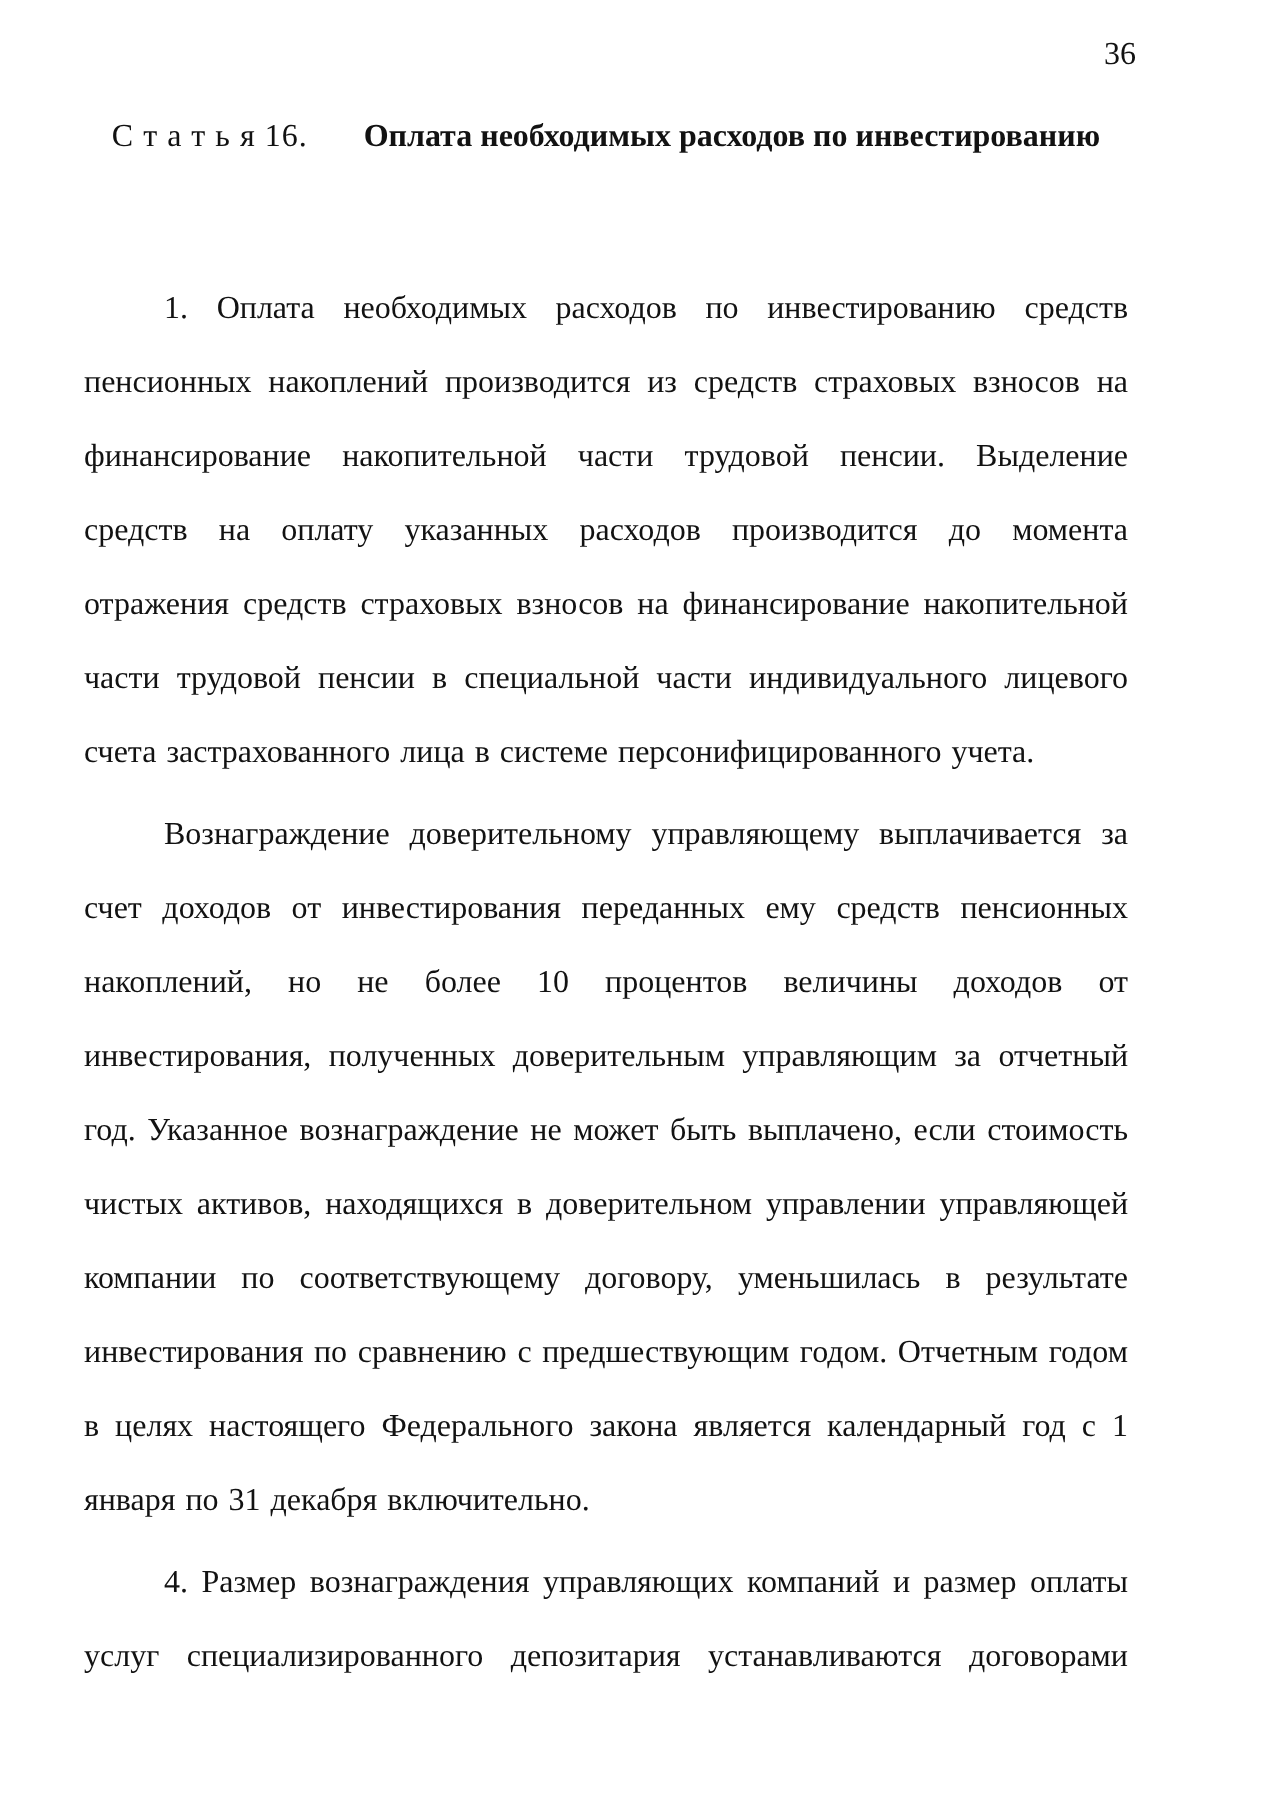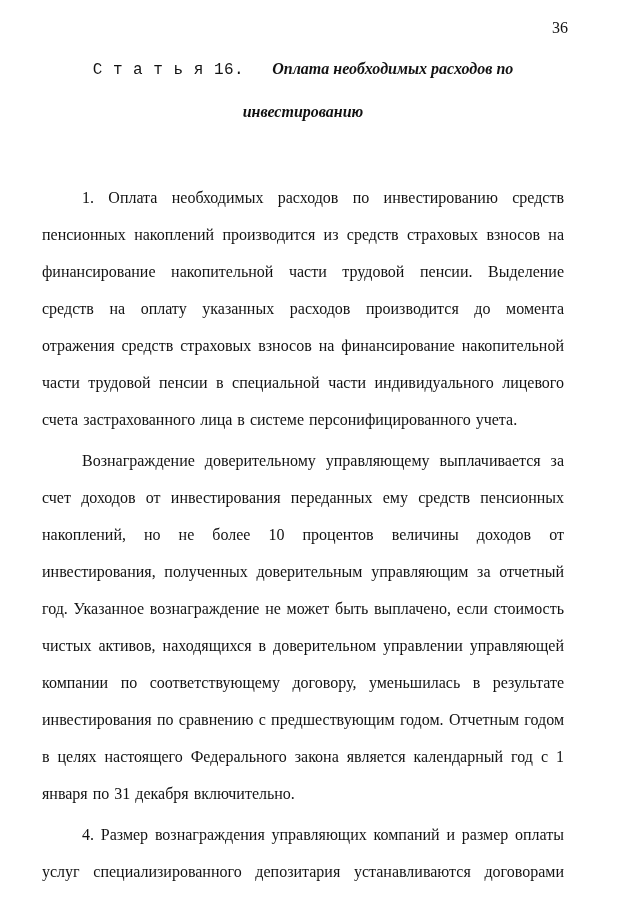--- a/index.html
+++ b/index.html
@@ -30,25 +30,23 @@
   .heading {
     text-align: center;
     font-size: 16px;
     line-height: 42px;
     margin-top: 6px;
   }
   .article-label {
     font-weight: normal;
     letter-spacing: 0.5px;
     margin-right: 24px;
-    font-family: Liberation Mono, monospace;
   }
   .article-title {
     font-weight: bold;
-    font-style: italic;
   }
   .body-text {
     margin-top: 46px;
   }
   .para {
     margin: 4px;
     font-size: 16px;
     line-height: 37px;
     text-align: justify;
     text-indent: 40px;

